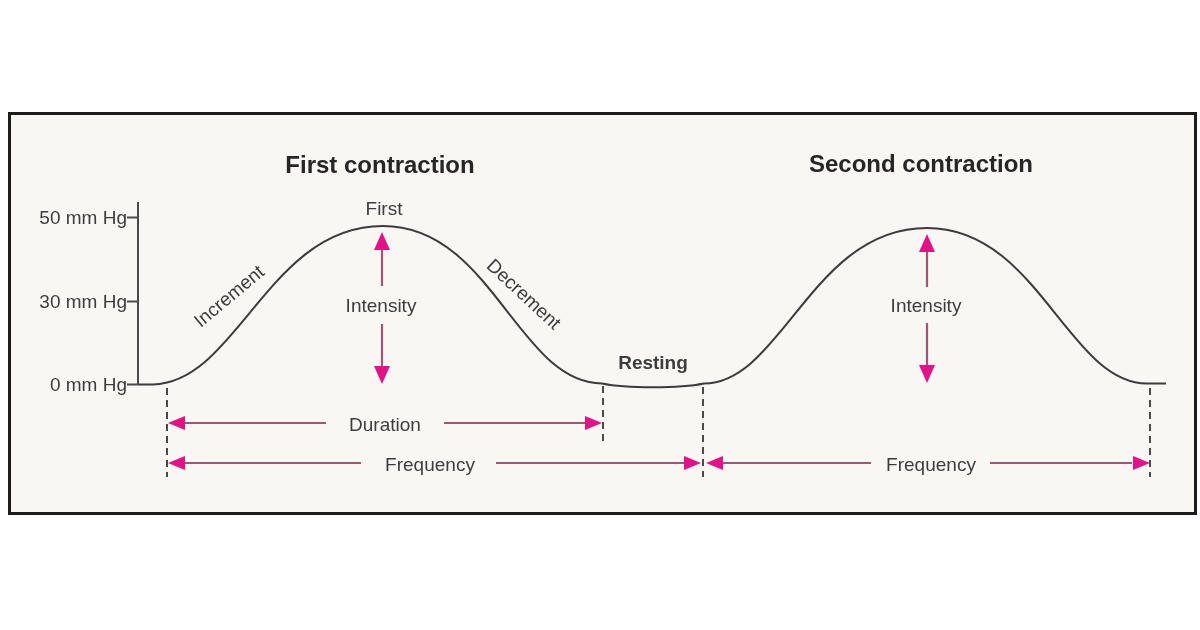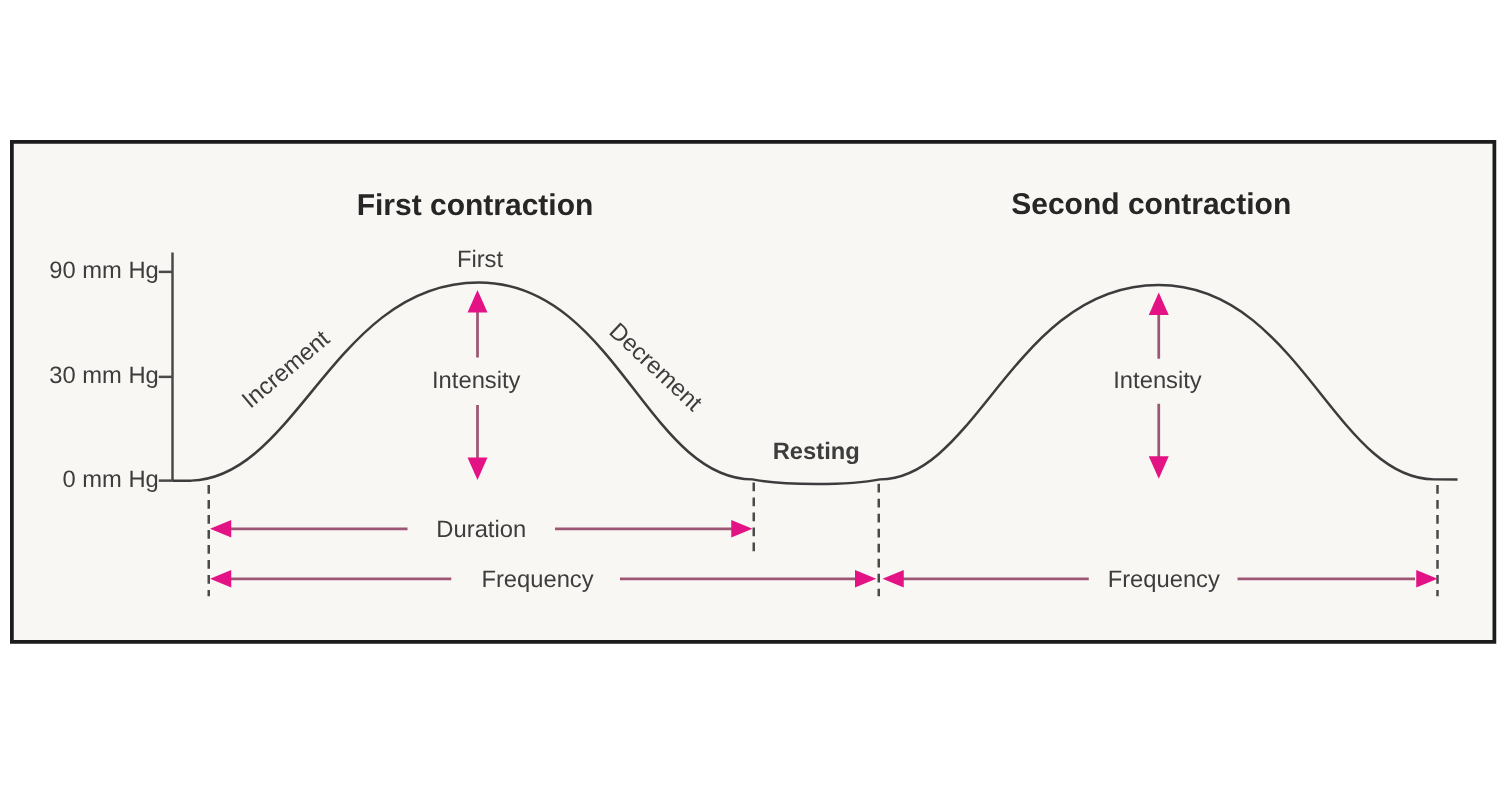--- a/index.html
+++ b/index.html
@@ -82,21 +82,21 @@
       <polygon points="602,423 585,416 585,430"></polygon>
 
       <polygon points="168,463 185,456 185,470"></polygon>
       <polygon points="701,463 684,456 684,470"></polygon>
 
       <polygon points="706,463 723,456 723,470"></polygon>
       <polygon points="1150,463 1133,456 1133,470"></polygon>
     </g>
   </svg>
 
-  <div class="lbl ylab" style="left:127px;top:217px;">90 mm Hg</div>
+  <div class="lbl ylab" style="left:127px;top:217px;">50 mm Hg</div>
   <div class="lbl ylab" style="left:127px;top:301px;">30 mm Hg</div>
   <div class="lbl ylab" style="left:127px;top:384px;">0 mm Hg</div>
 
   <div class="lbl title" style="left:380px;top:165px;">First contraction</div>
   <div class="lbl title" style="left:921px;top:164px;">Second contraction</div>
 
   <div class="lbl" style="left:384px;top:208px;">First</div>
   <div class="lbl rot-inc" style="left:229px;top:296px;">Increment</div>
   <div class="lbl rot-dec" style="left:524px;top:294px;">Decrement</div>
   <div class="lbl" style="left:381px;top:305px;">Intensity</div>

